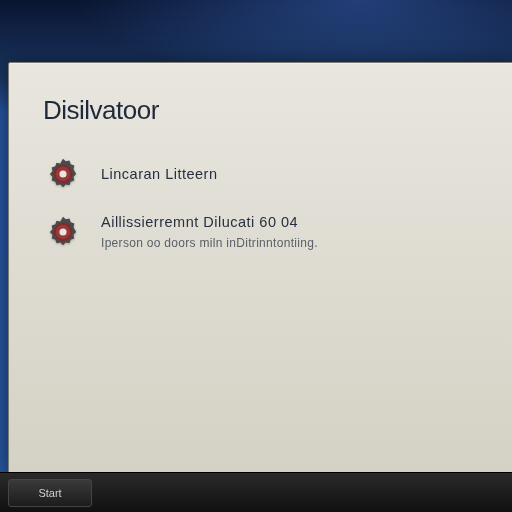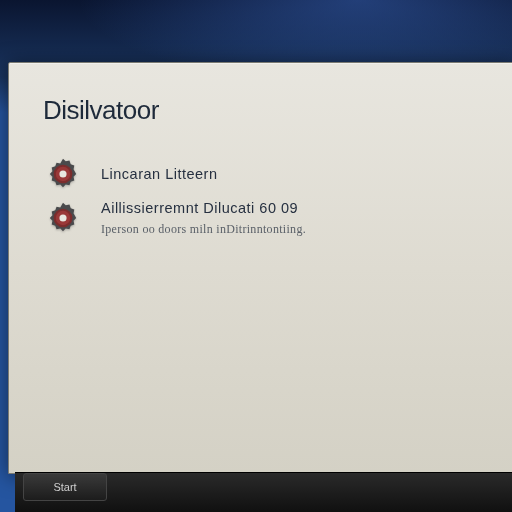--- a/index.html
+++ b/index.html
@@ -29,21 +29,21 @@
       padding: 32px 34px 24px 34px;
       color: #2b2d34;
     }
     .title {
       font-size: 26px;
       font-weight: 400;
       color: #1e2a3a;
       margin-bottom: 28px;
       letter-spacing: -0.5px;
     }
-    .list { display: flex; flex-direction: column; gap: 4px; justify-content: center; }
+    .list { display: flex; flex-direction: column; gap: 18px; justify-content: center; }
     .row {
       display: flex;
       align-items: center;
       gap: 18px;
       min-height: 40px;
     }
     .icon-slot {
       width: 40px;
       height: 40px;
       display: flex;
@@ -66,33 +66,31 @@
       font-size: 14.5px;
       color: #263040;
       letter-spacing: 0.5px;
       filter: blur(0.4px);
     }
     .item-sub {
       font-size: 12px;
       color: #5a6068;
       letter-spacing: 0.3px;
       filter: blur(0.6px);
-      font-family: Liberation Serif, serif;
     }
     .no-icon .icon-slot { visibility: hidden; }
     .taskbar {
       position: absolute;
       left: 0; right: 0; bottom: 0;
       height: 40px;
       background: linear-gradient(180deg, #2a2a2a 0%, #101010 100%);
       border-top: 1px solid #000;
       display: flex;
-      align-items: flex-start;
+      align-items: center;
       padding: 0 8px;
-      margin-left: 15px;
     }
     .start-btn {
       width: 84px;
       height: 28px;
       background: linear-gradient(180deg, #3a3a3a, #1c1c1c);
       border: 1px solid #444;
       border-radius: 3px;
       color: #cfcfcf;
       font-size: 11px;
       display: flex;
@@ -138,21 +136,21 @@
             <g>
               <path class="cog-outer" d="M20 2l3.2 3.1 4.4-0.9 1.5 4.2 4.2 1.5-0.9 4.4L35.5 20l-3.1 3.2 0.9 4.4-4.2 1.5-1.5 4.2-4.4-0.9L20 35.5l-3.2-3.1-4.4 0.9-1.5-4.2-4.2-1.5 0.9-4.4L4.5 20l3.1-3.2-0.9-4.4 4.2-1.5 1.5-4.2 4.4 0.9z"></path>
               <circle class="cog-ring-outer" cx="20" cy="20" r="11"></circle>
               <circle class="cog-ring-inner" cx="20" cy="20" r="8.5"></circle>
               <circle class="cog-center" cx="20" cy="20" r="4.2"></circle>
             </g>
           </svg>
         </div>
       </div>
       <div class="texts">
-        <span class="item-label">Aillissierremnt   Dilucati  60 09</span>
+        <span class="item-label">Aillissierremnt   Dilucati  60 04</span>
         <span class="item-sub">Iperson  oo doors miln inDitrinntontiing.</span>
       </div>
     </div>
 
   </div>
 </div>
 
 <div class="taskbar">
   <div class="start-btn">
     <span>Start</span>

